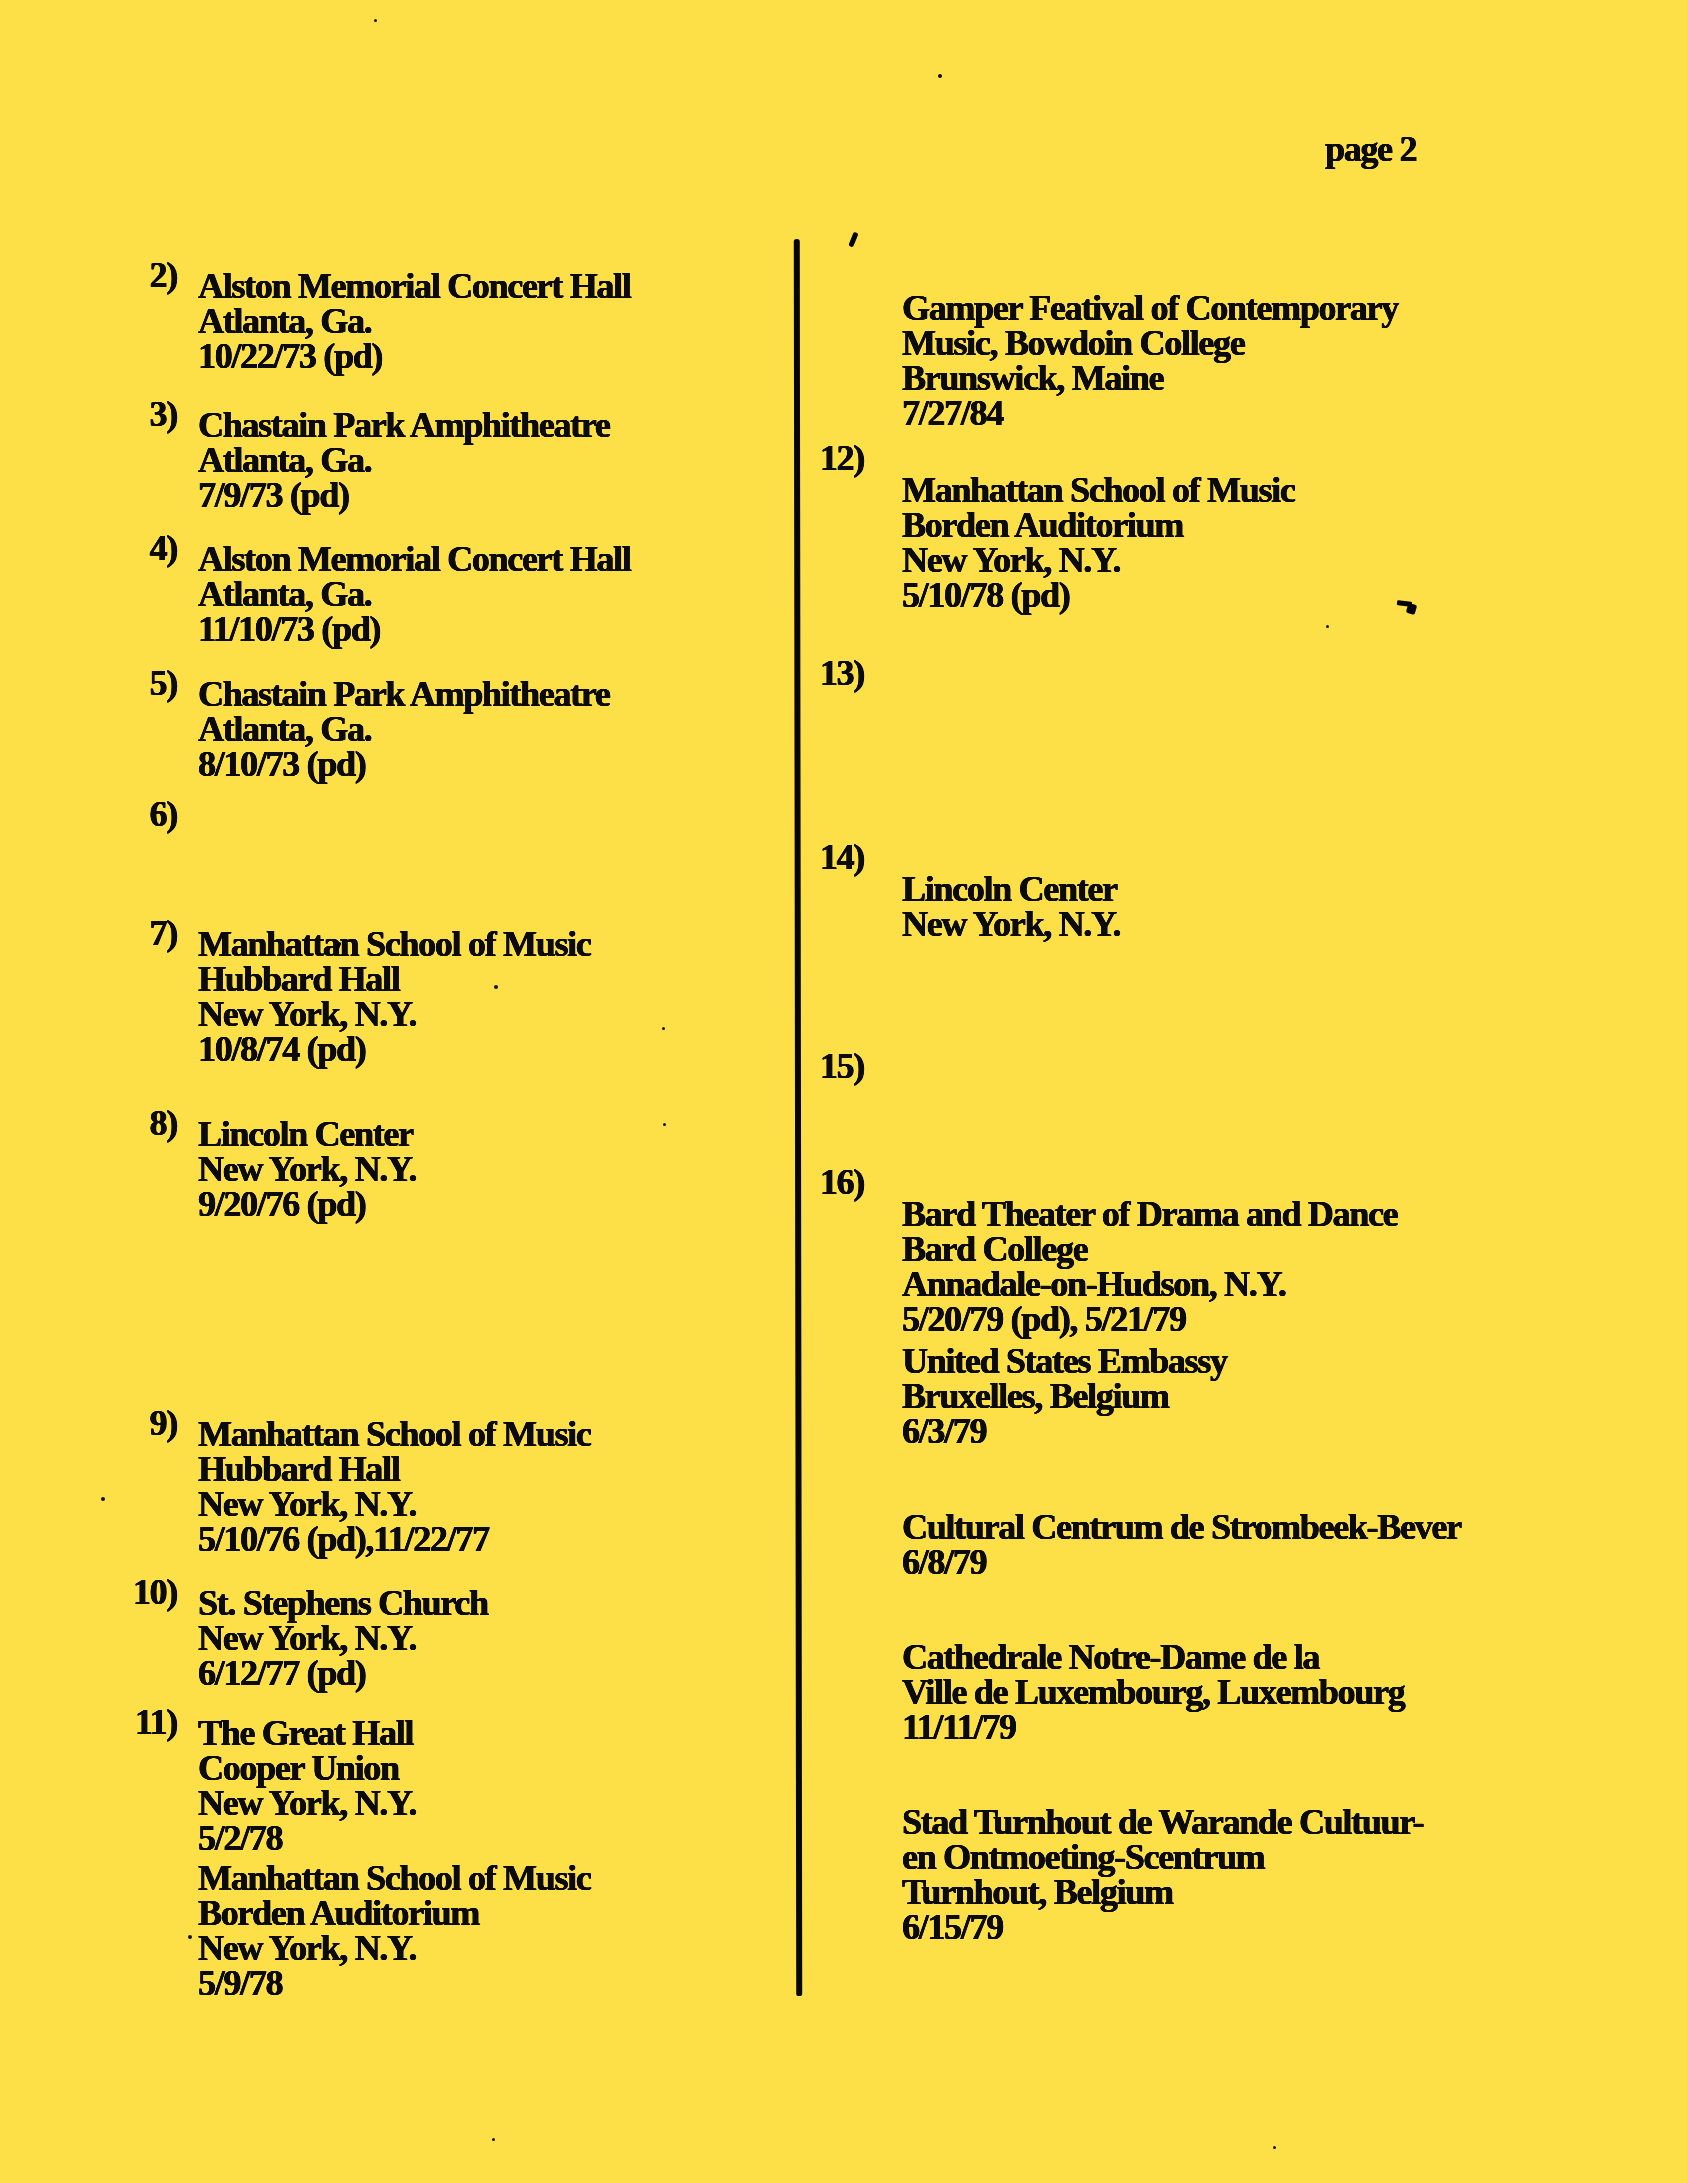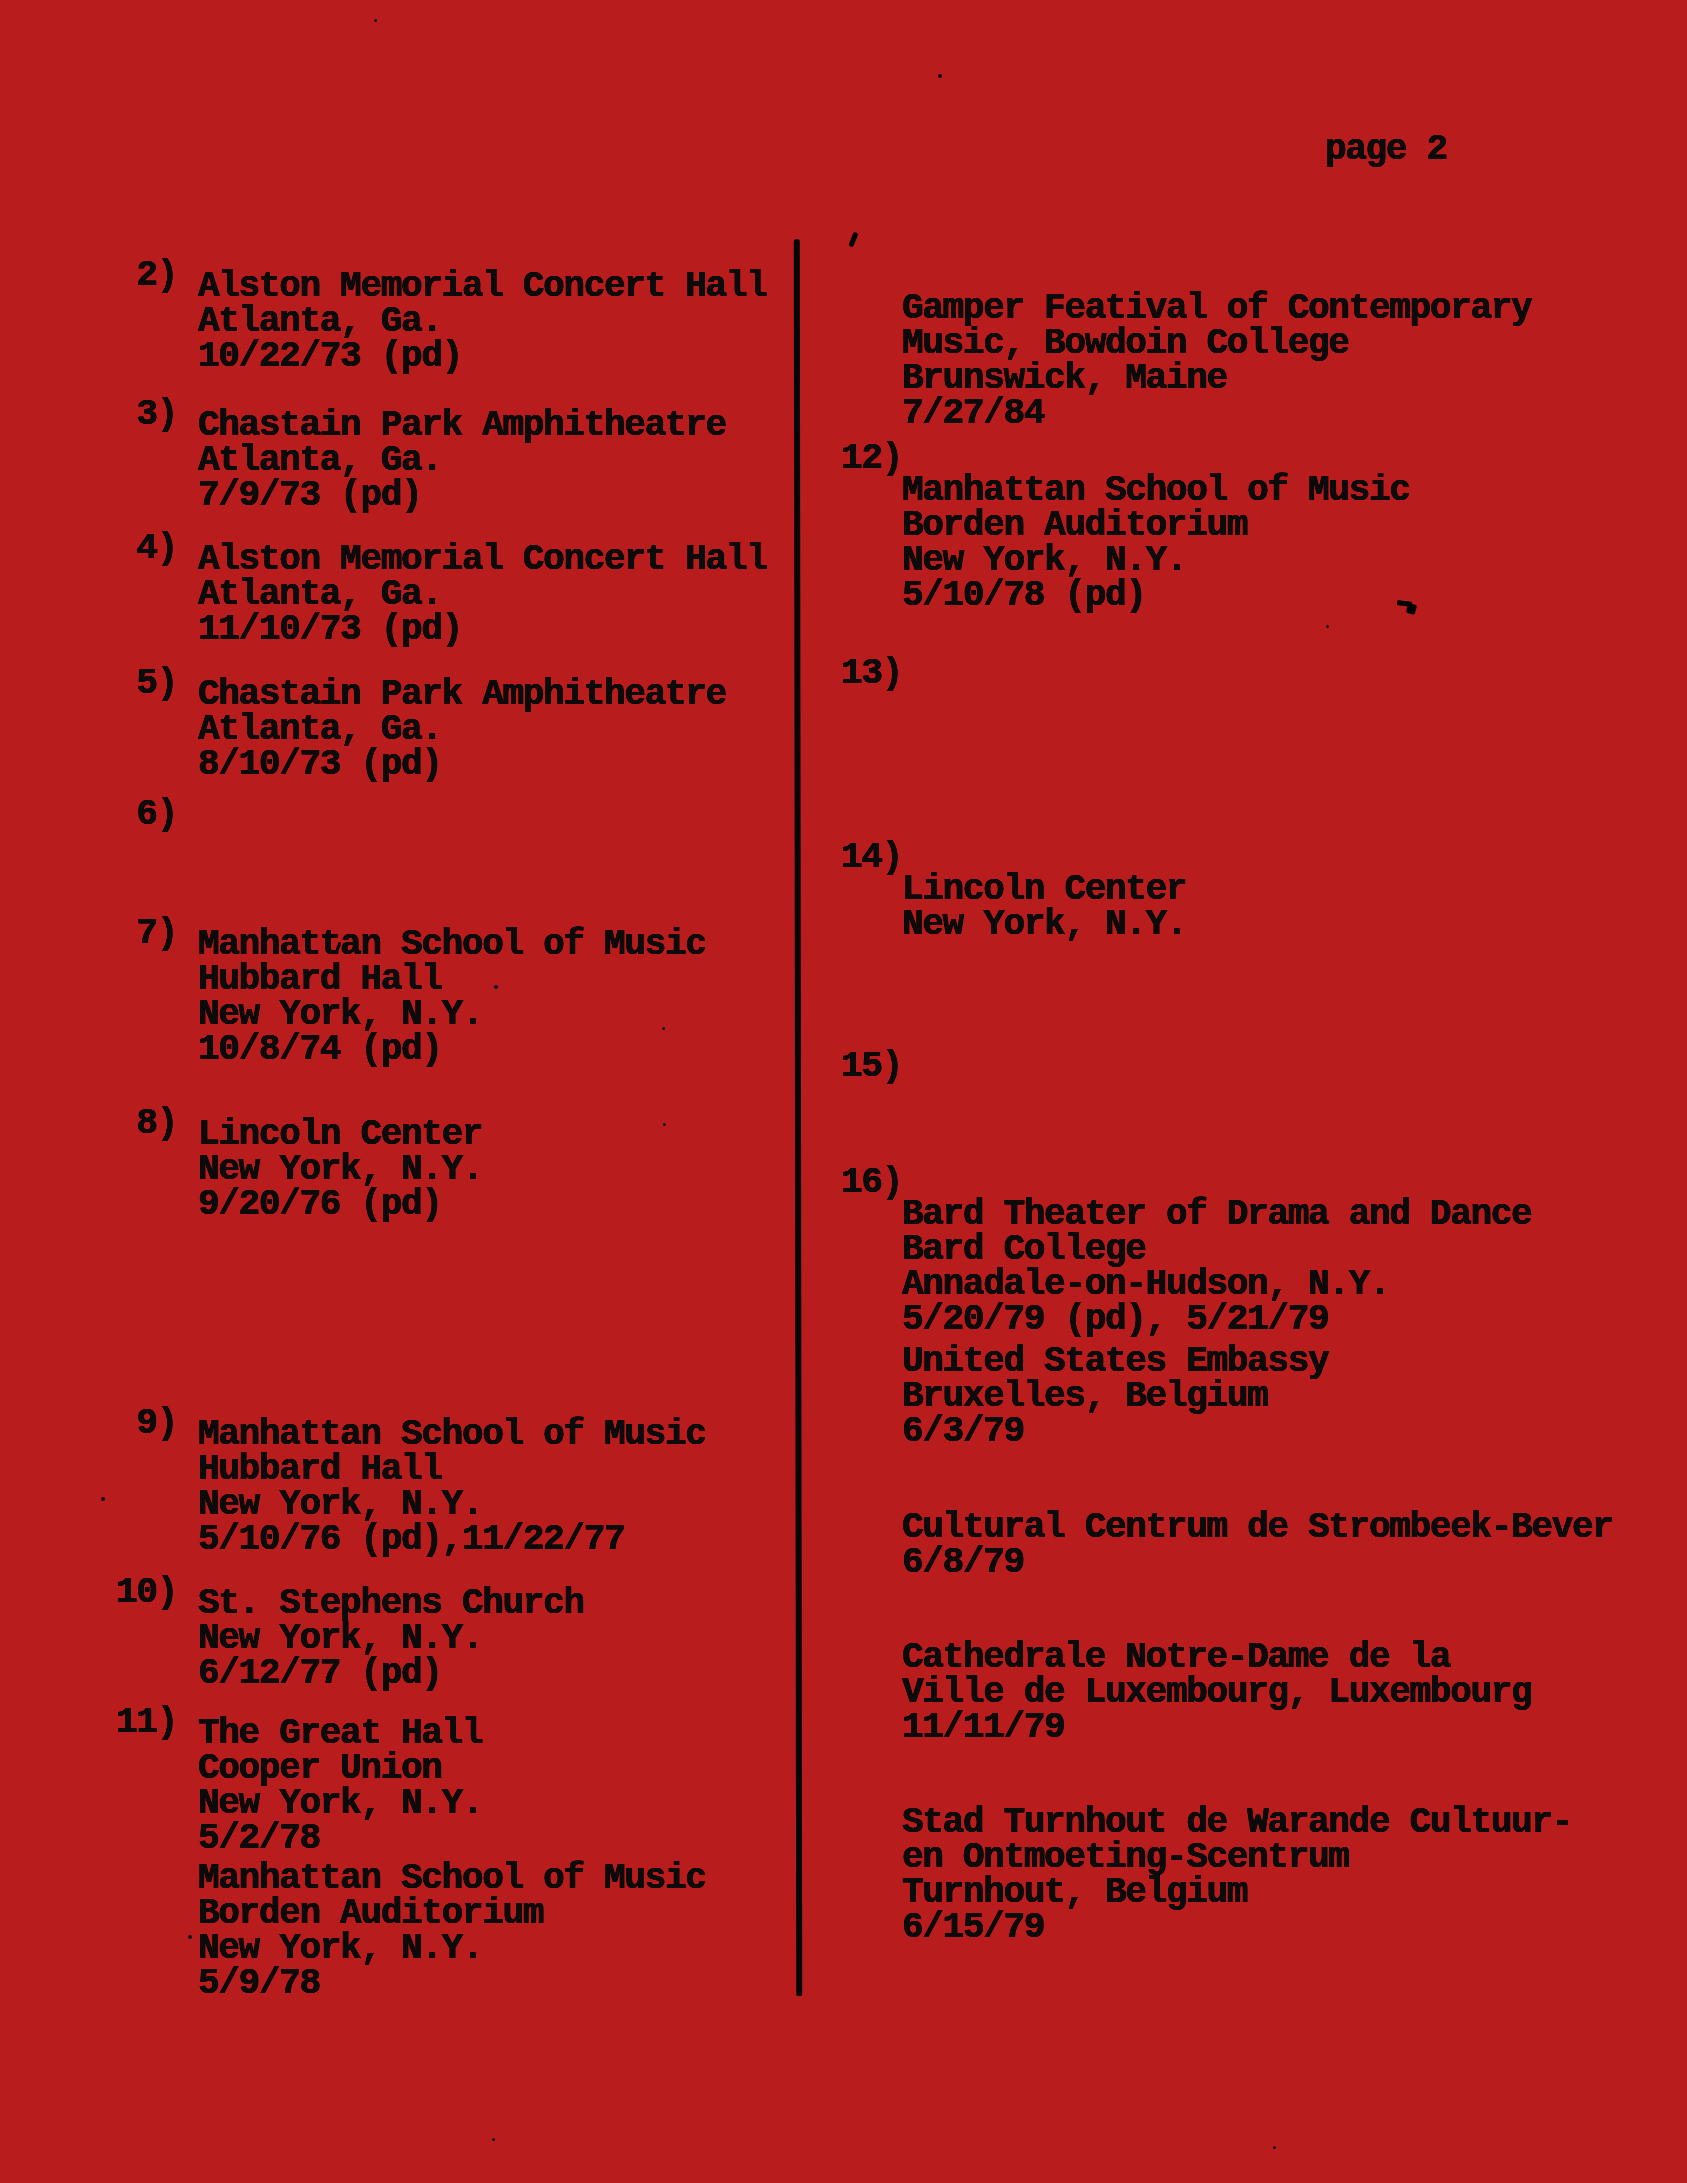--- a/index.html
+++ b/index.html
@@ -1,34 +1,34 @@
 <!DOCTYPE html>
 <html style="font-size:10.6px"><head>
 <meta charset="utf-8">
 <style>
   html,body{margin:0;padding:0;background:#ffffff;}
   .page{
     position:relative;
     width:1687px;height:2183px;
-    background:#b91c1c;
+    background:#fde047;
     overflow:hidden;
-    font-family:Liberation Mono, monospace;
+    font-family:Liberation Serif, serif;
     font-weight:bold;
     color:#0b0b0b;
     font-size:36px;
     letter-spacing:-1.3px;
     text-shadow:0.4px 0 #000, -0.3px 0 #000, 0 0.3px #000;
   }
   .entry{position:absolute;left:0;top:0;width:1687px;}
   .num{position:absolute;top:0;text-align:right;line-height:35px;white-space:pre;}
   .lines{position:absolute;top:11px;}
   .line{height:35px;line-height:35px;white-space:pre;}
   .col-left .num{left:99px;width:78px;}
   .col-left .lines{left:198px;}
-  .col-right .num{left:827px;width:75px;text-align:right;}
+  .col-right .num{left:789px;width:75px;text-align:right;}
   .col-right .lines{left:902px;margin-top:21px;}
   .page-number{position:absolute;left:1325px;top:132px;line-height:35px;white-space:pre;}
   .divider{position:absolute;left:795px;top:239px;width:6px;height:1757px;background:#060606;border-radius:2.6px;transform:rotate(-0.08deg);}
   .art-dot{position:absolute;width:4px;height:4px;background:#111;border-radius:50%;}
   .art-tick{position:absolute;width:4.6px;height:14.6px;background:#000;border-radius:2px;transform:rotate(22deg);}
   .art-check{position:absolute;width:28px;height:20px;}
   .art-check::before{content:"";position:absolute;left:0;top:2px;width:14.6px;height:4.6px;background:#000;transform:rotate(7deg);border-radius:1.3px;}
   .art-check::after{content:"";position:absolute;left:10px;top:4.6px;width:9.3px;height:10px;background:#000;transform:rotate(16deg);border-radius:2px;}
 </style>
 </head>

